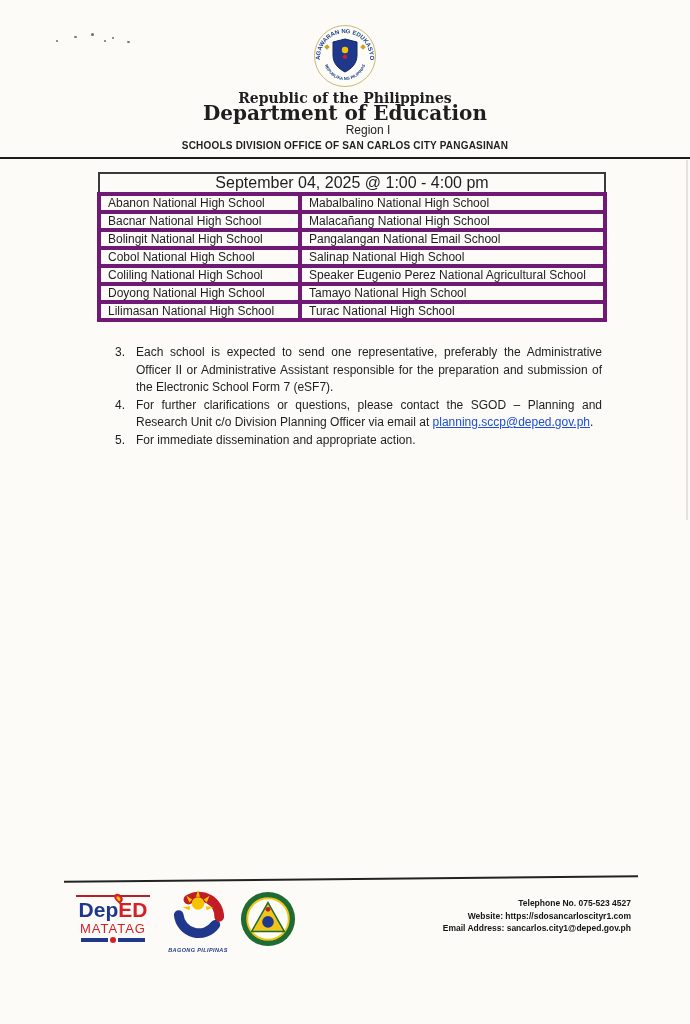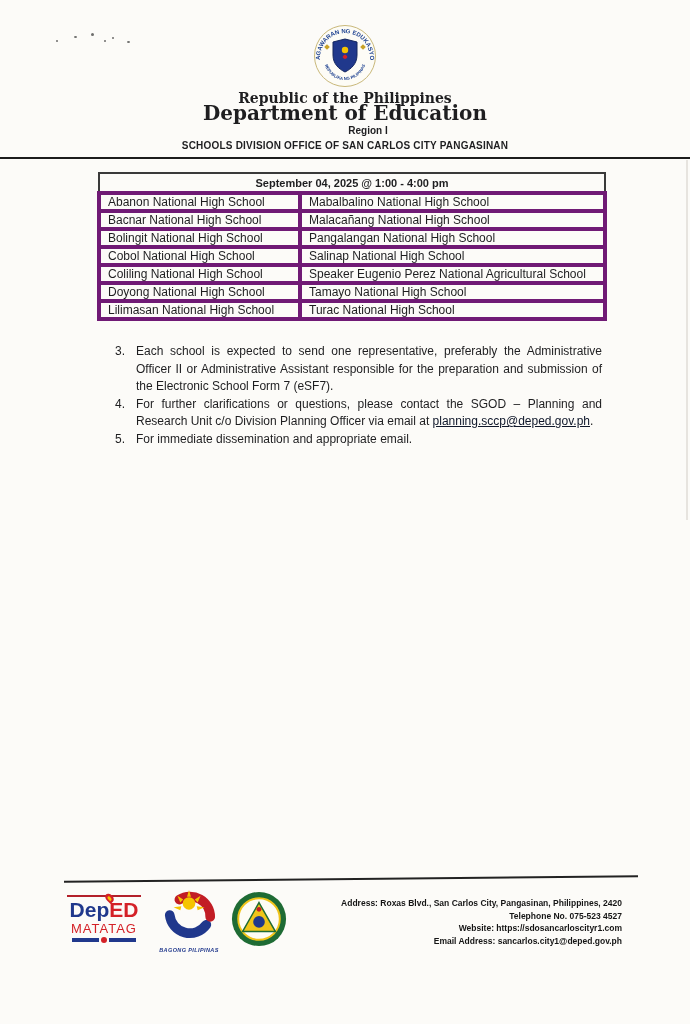--- a/index.html
+++ b/index.html
@@ -10,41 +10,41 @@
   }
   
   .speck { position:absolute; background:#3d3d3d; border-radius:50%; opacity:.75; }
   .edge-smudge { position:absolute; right:2px; top:160px; width:2px; height:360px; background:#d9d6cf; opacity:.6; }
 
   
   .doc-header { padding-top:24px; text-align:center; }
   .seal-wrap { width:64px; height:64px; margin:0 auto; }
   .republic { font-family:"DejaVu Serif", serif; font-weight:bold; font-size:14px; line-height:15px; margin-top:3px; }
   .department { font-family:"DejaVu Serif", serif; font-weight:bold; font-size:20px; line-height:15px; }
-  .region { font-size:10px; font-weight:bold; margin-top:4px; line-height:11px;margin-left:46px; }
+  .region { font-size:12px; font-weight:normal; margin-top:4px; line-height:11px;margin-left:46px; }
   .office { font-size:10px; font-weight:bold; margin-top:3px; line-height:13px; letter-spacing:.2px; }
   .header-rule { height:2px; background:#1c1c1c; margin-top:5px; }
 
   
   table.schedule { border-collapse:collapse; margin:13px 0 0 97px; width:506px; table-layout:fixed; border:2px solid #3a3a3a; }
   table.schedule col.c1 { width:201px; }
   table.schedule col.c2 { width:305px; }
-  table.schedule th { border:1px solid #474747; font-weight:bold; font-size:11px; height:20px; text-align:center; }
+  table.schedule th { border:1px solid #474747; font-weight:normal; font-size:16px; height:20px; text-align:center; }
   table.schedule td { border:4px solid #701a75; font-size:12px; height:17px; padding:0 4px 0 7px; white-space:nowrap; overflow:hidden; }
 
   
   .memo-list { margin:22px 0 0 115px; width:487px; list-style:none; }
   .memo-item { display:flex; font-size:12px; line-height:17.5px; }
   .memo-item .num { width:21px; flex:none; }
   .memo-item .txt { flex:1; text-align:justify; }
-  a.email-link { color:#0f172a; text-decoration:underline; cursor:pointer; }
+  a.email-link { color:#1d4ed8; text-decoration:underline; cursor:pointer; }
 
   
   .footer-rule { position:absolute; top:878px; left:64px; width:574px; height:2px; background:#222; transform:rotate(-0.55deg); }
-  .footer-content { position:absolute; top:888px; left:60px; width:562px; display:flex; justify-content:space-between; align-items:flex-start; }
+  .footer-content { position:absolute; top:888px; left:69px; width:562px; display:flex; justify-content:space-between; align-items:flex-start; }
   .logos { display:flex; gap:9px; align-items:flex-start; }
 
   .deped-logo { width:88px; text-align:center; padding-top:7px; }
   .deped-top-bar { height:2px; background:#b3202a; width:74px; margin:0 auto 2px; }
   .deped-word { font-size:21px; font-weight:bold; line-height:22px; position:relative; display:inline-block; }
   .deped-word .dep { color:#20388c; }
   .deped-word .ed { color:#d42127; }
   .flame { position:absolute; top:-6px; left:36px; width:7px; height:10px; background:#d42127; border-radius:50% 50% 50% 0; transform:rotate(-45deg); }
   .flame-inner { position:absolute; top:-3px; left:38px; width:3px; height:5px; background:#f5c400; border-radius:50% 50% 50% 0; transform:rotate(-45deg); }
   .matatag { color:#d42127; font-weight:normal; font-size:13px; letter-spacing:1px; line-height:15px; }
@@ -116,21 +116,21 @@
       <tr>
         <td>Abanon National High School</td>
         <td>Mabalbalino National High School</td>
       </tr>
       <tr>
         <td>Bacnar National High School</td>
         <td>Malacañang National High School</td>
       </tr>
       <tr>
         <td>Bolingit National High School</td>
-        <td>Pangalangan National High School</td>
+        <td>Pangalangan National Email School</td>
       </tr>
       <tr>
         <td>Cobol National High School</td>
         <td>Salinap National High School</td>
       </tr>
       <tr>
         <td>Coliling National High School</td>
         <td>Speaker Eugenio Perez National Agricultural School</td>
       </tr>
       <tr>
@@ -148,21 +148,21 @@
     <li class="memo-item">
       <span class="num">3.</span>
       <div class="txt">Each school is expected to send one representative, preferably the Administrative Officer II or Administrative Assistant responsible for the preparation and submission of the Electronic School Form 7 (eSF7).</div>
     </li>
     <li class="memo-item">
       <span class="num">4.</span>
       <div class="txt"><span>For further clarifications or questions, please contact the SGOD – Planning and Research Unit c/o Division Planning Officer via email at</span> <a class="email-link">planning.sccp@deped.gov.ph</a><span>.</span></div>
     </li>
     <li class="memo-item">
       <span class="num">5.</span>
-      <div class="txt">For immediate dissemination and appropriate email.</div>
+      <div class="txt">For immediate dissemination and appropriate action.</div>
     </li>
   </ol>
 
   <div class="footer-rule"></div>
   <footer class="footer-content">
     <div class="logos">
 
       <div class="deped-logo">
         <div class="deped-top-bar"></div>
         <div class="deped-word">
@@ -199,20 +199,19 @@
           <circle cx="30" cy="30" r="28" fill="#1e6b34"></circle>
           <circle cx="30" cy="30" r="21.5" fill="#fdfcf5" stroke="#f0c419" stroke-width="2"></circle>
           <path d="M30 13 L47 43 H13 Z" fill="#f0c419" stroke="#1e6b34" stroke-width="1.5"></path>
           <circle cx="30" cy="33" r="6" fill="#20388c"></circle>
           <circle cx="30" cy="20" r="2.5" fill="#c21d25"></circle>
         </svg>
       </div>
     </div>
 
     <div class="address">
-      <div>Address: Roxas Blvd., San Carlos City, Pangasinan, Philippines, 2420</div>
       <div>Telephone No. 075-523 4527</div>
       <div>Website: https://sdosancarloscityr1.com</div>
       <div>Email Address: sancarlos.city1@deped.gov.ph</div>
     </div>
   </footer>
 
 </div>
 
 </body></html>

